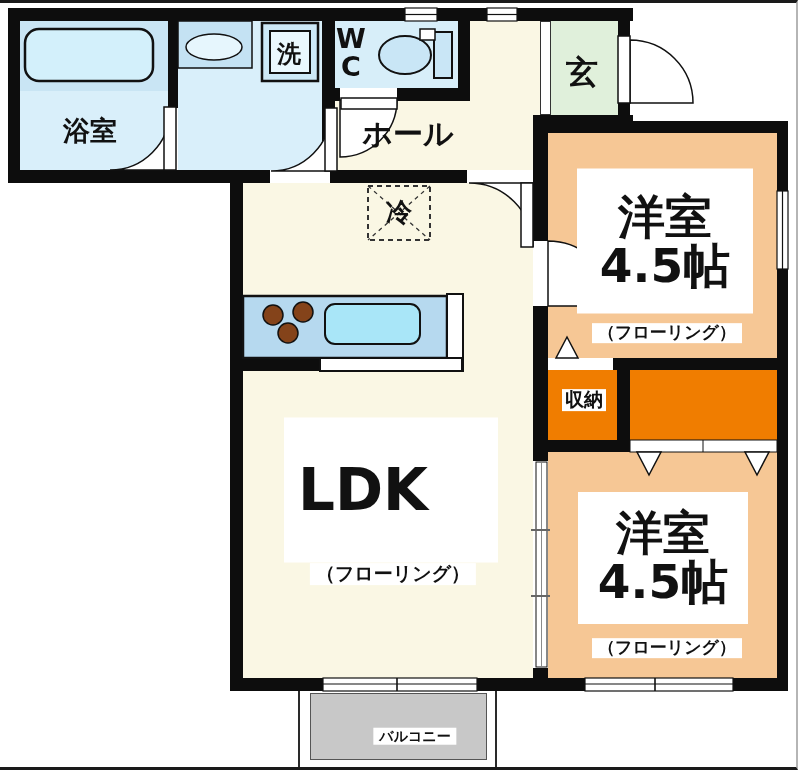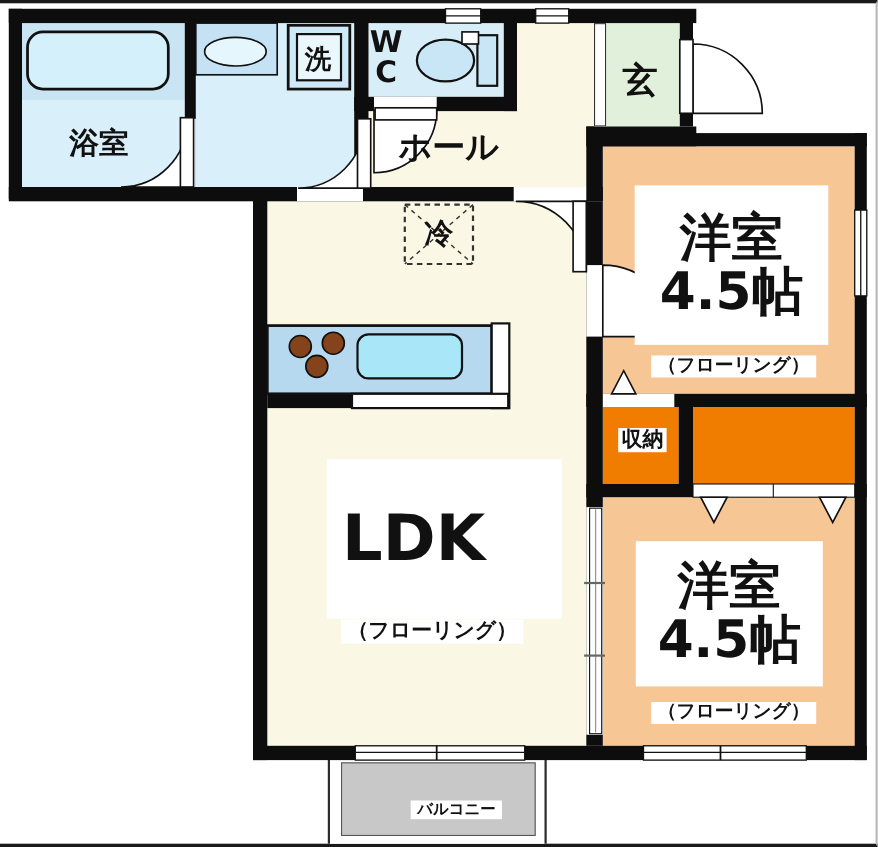--- a/index.html
+++ b/index.html
@@ -163,21 +163,21 @@
     <span class="ln">W</span>
     <span class="ln">C</span>
   </div>
 
   <div class="lbl" style="left:408px;top:131px;font-size:30px;text-align:center;">ホール</div>
 
   <div class="lbl" style="left:582px;top:70px;font-size:32px;">玄</div>
 
   <div class="lbl" style="left:399px;top:210px;font-size:26px;">冷</div>
 
-  <div class="lbl box flexbox" style="left:404px;top:487px;width:202px;height:143px;">
+  <div class="lbl box flexbox" style="left:391px;top:487px;width:202px;height:143px;">
     <span style="font-size:58px;transform:translateX(-28px);">LDK</span>
   </div>
   <div class="lbl box" style="left:393px;top:571px;font-size:19px;">（フローリング）</div>
 
   <div class="lbl box flexbox" style="left:665px;top:238px;width:164px;height:143px;">
     <span style="font-size:47px;">洋室</span>
     <span style="font-size:47px;">4.5帖</span>
   </div>
   <div class="lbl box" style="left:667px;top:330px;font-size:17px;">（フローリング）</div>
 

